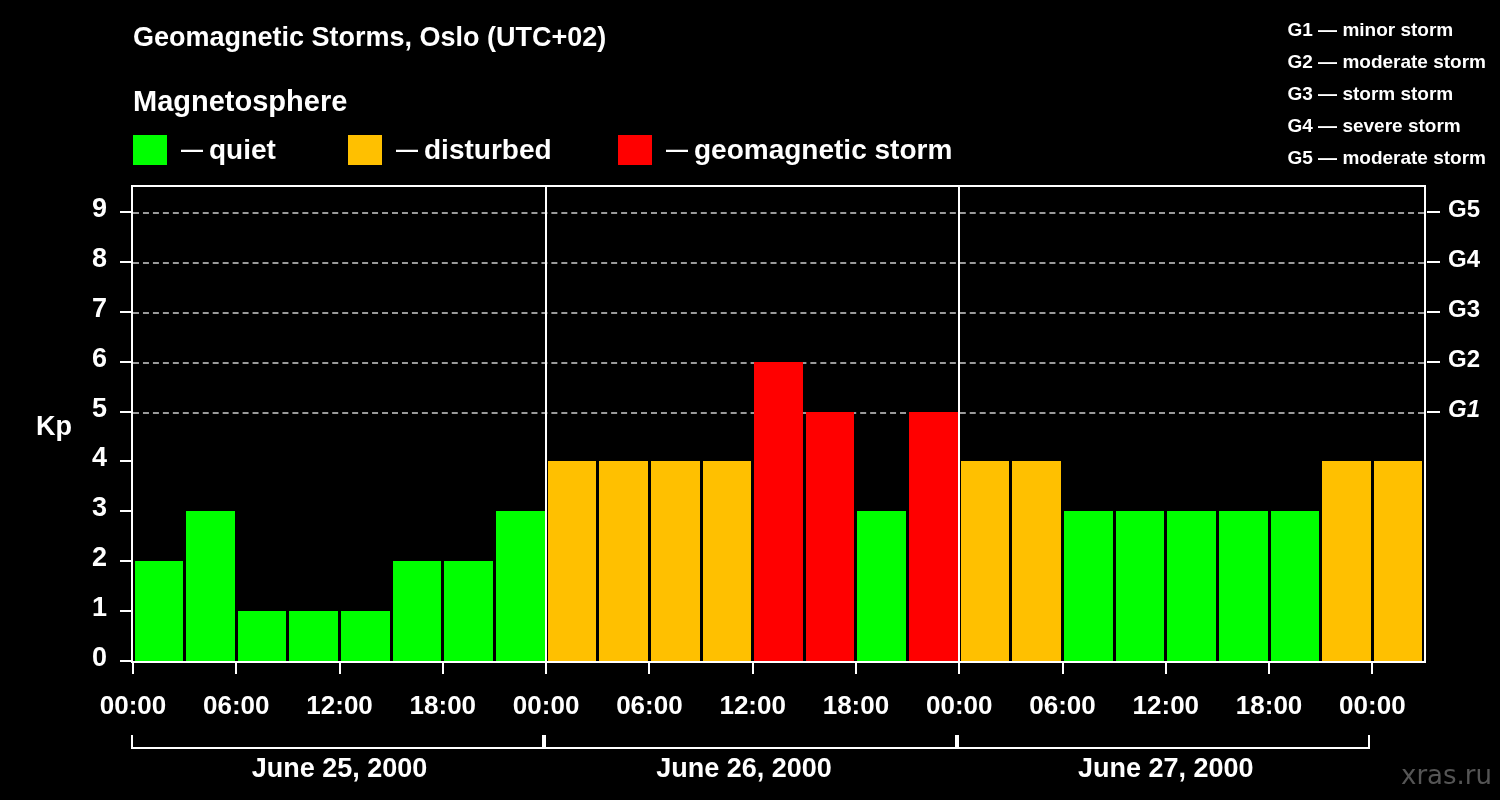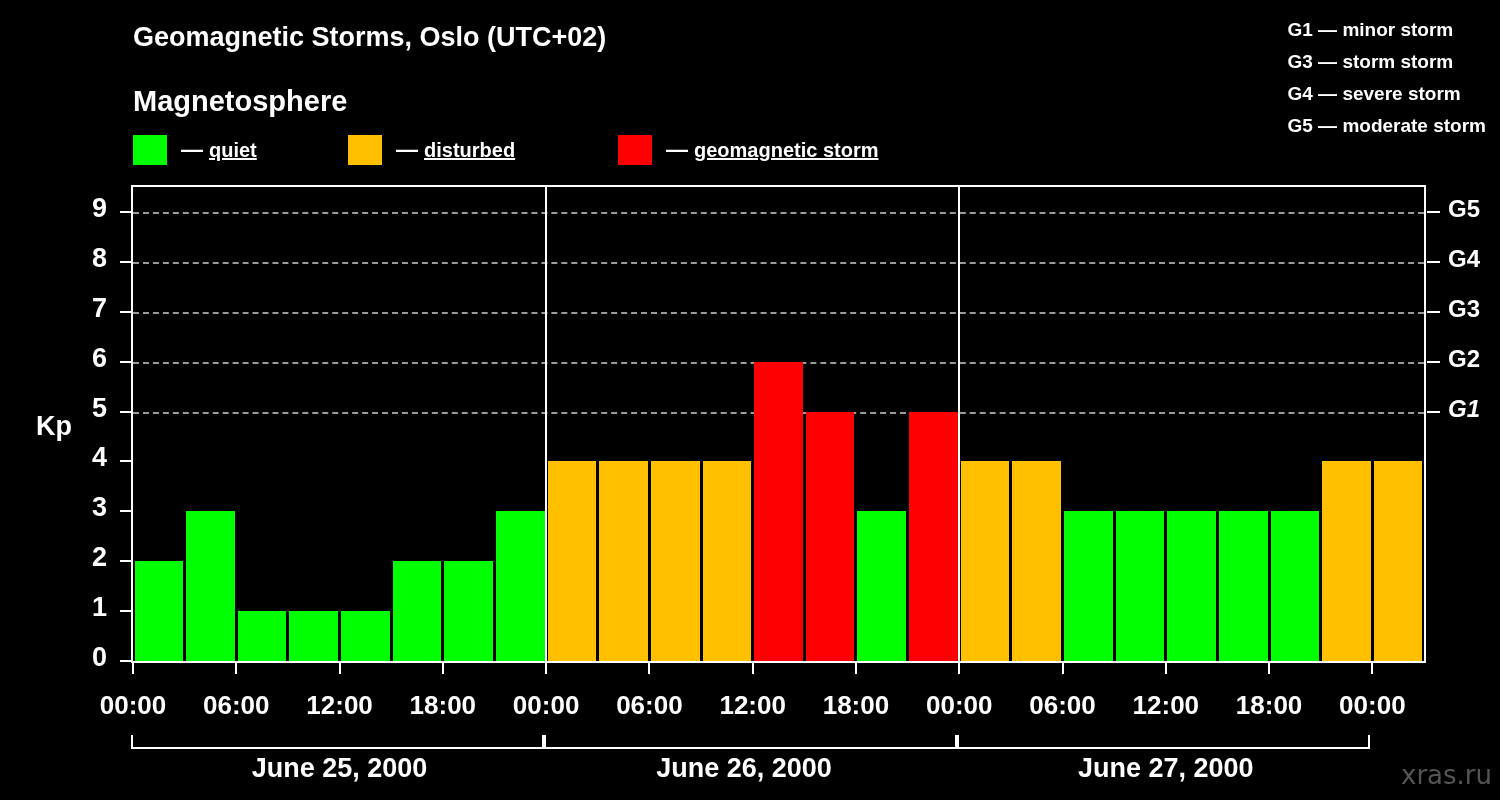--- a/index.html
+++ b/index.html
@@ -56,23 +56,22 @@
     display: inline-block;
   }
   .legend-dash {
     color: #ffffff;
     font-size: 22px;
     font-weight: bold;
     margin: 0 6px 0 14px;
   }
   .legend-text {
     color: #ffffff;
-    font-size: 20px;
-    font-weight: bold;
-    text-decoration: underline;
+    font-size: 28px;
+    font-weight: bold;
   }
 
   
   #g-legend {
     position: absolute;
     right: 14px;
     top: 14px;
     text-align: left;
   }
   .g-row {
@@ -236,20 +235,21 @@
       </div>
       <div class="legend-entry" style="position: absolute; left: 485px; top: 0px; height: 34px;">
         <span class="legend-swatch" style="background: rgb(255, 0, 0);"></span>
         <span class="legend-dash">—</span>
         <span class="legend-text">geomagnetic storm</span>
       </div>
     </div>
 
   <div id="g-legend">
       <div class="g-row">G1 — minor storm</div>
+      <div class="g-row">G2 — moderate storm</div>
       <div class="g-row">G3 — storm storm</div>
       <div class="g-row">G4 — severe storm</div>
       <div class="g-row">G5 — moderate storm</div>
     </div>
 
   <div id="plot-frame">
     <div id="plot-inner">
         <div class="gridline" style="top: 224.526px;"></div>
         <div class="gridline" style="top: 174.632px;"></div>
         <div class="gridline" style="top: 124.737px;"></div>

